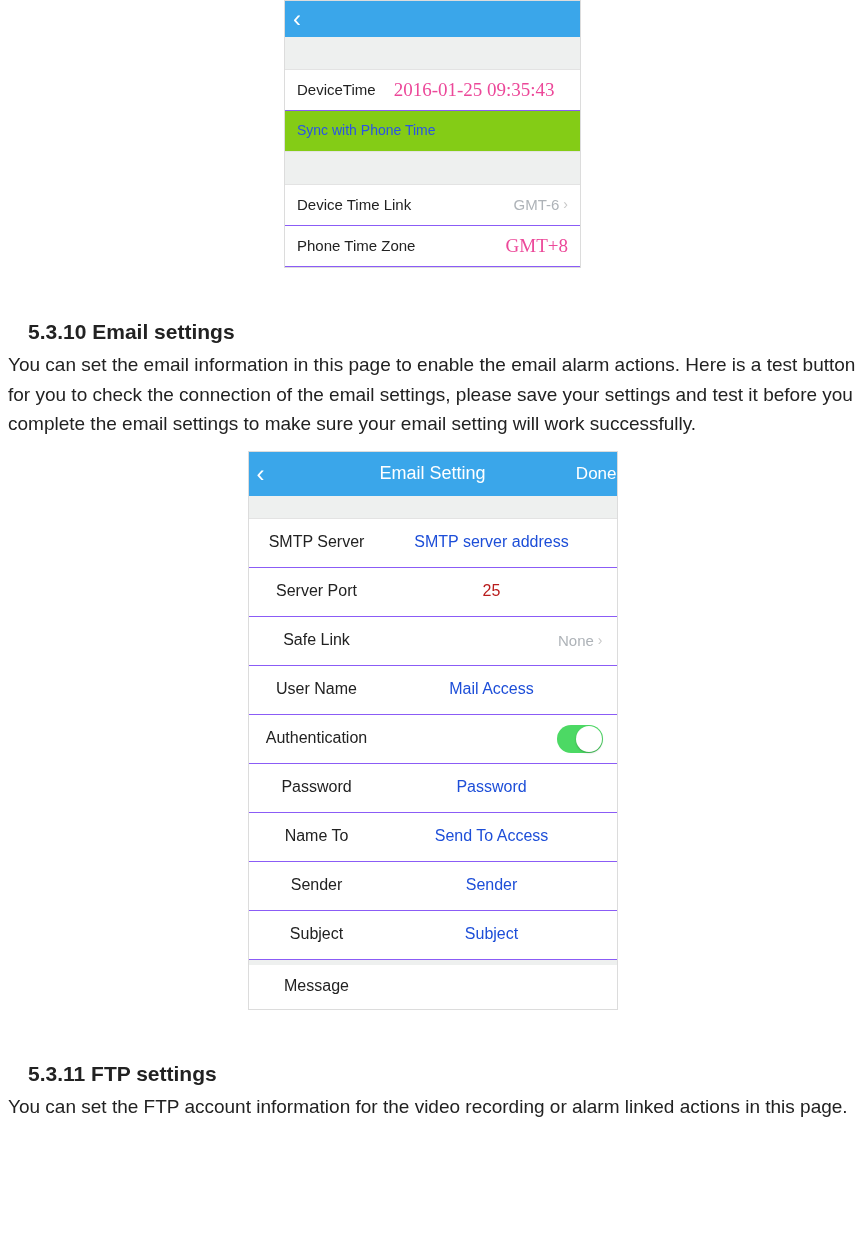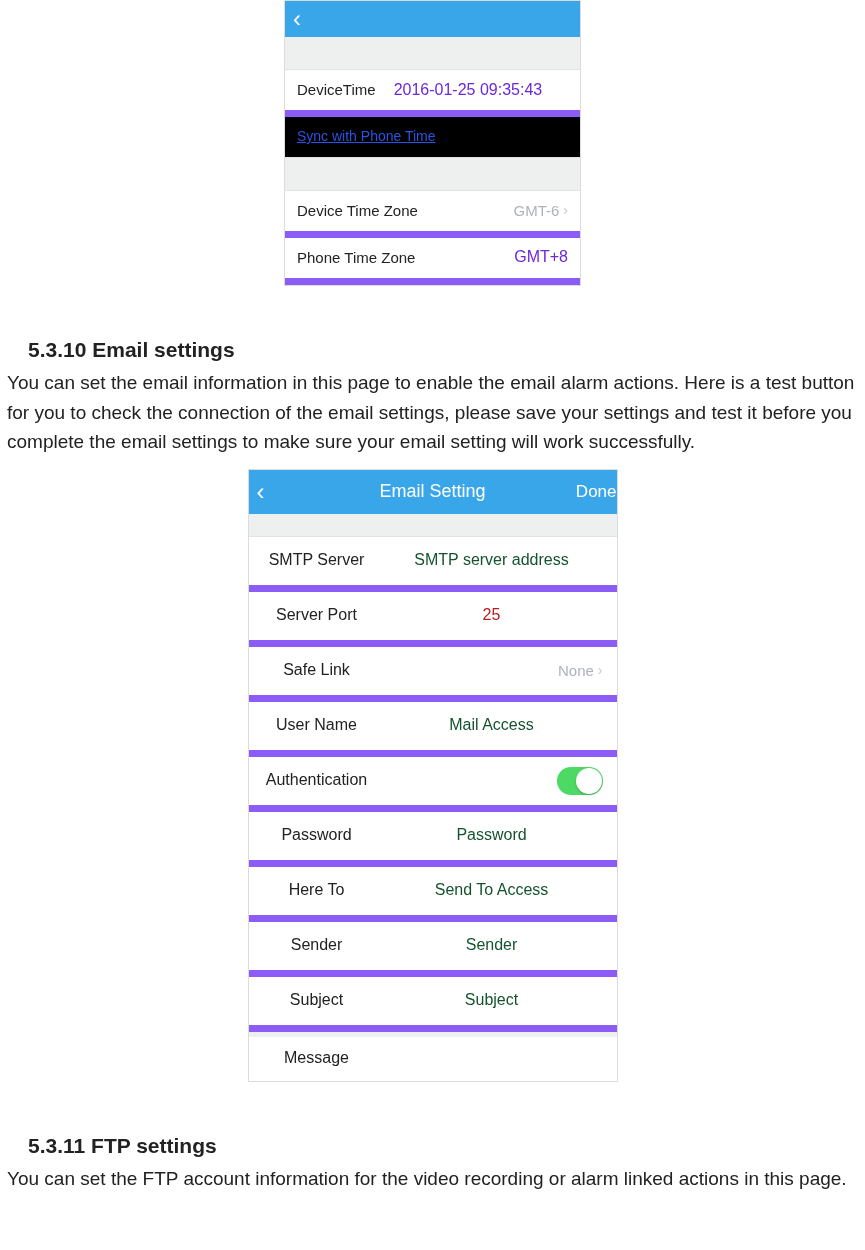--- a/index.html
+++ b/index.html
@@ -50,53 +50,53 @@
   .nav .done {
     position: absolute;
     right: 0;
     top: 50%;
     transform: translateY(-50%);
     font-size: 17px;
     cursor: pointer;
   }
   .phone .row {
     background: #fff;
-    border-bottom: 7px solid #8b5cf6;
+    border-bottom: 1px solid #8b5cf6;
     padding: 0 12px;
     height: 40px;
     display: flex;
     align-items: center;
     justify-content: space-between;
   }
   .phone-wide .row { height: 48px; padding: 0 14px; text-align: center; }
   .phone .row .label {
     color: #222;
     font-size: 15px;
     flex-shrink: 0;
     margin-right: 10px;
   }
   .phone-wide .row .label { font-size: 16px; min-width: 108px; }
   .phone .row .value {
-    color: #6d28d9;
-    font-size: 16px;
+    color: #ec4899;
+    font-size: 19px;
+    font-family: Liberation Serif, serif;
   }
   .phone .row .value-right { display:flex; align-items:center; color:#aeb3b8; }
   .phone .row .chev { color:#c8c8c8; margin-left:4px; font-size:14px; }
   .phone .gap {
     height: 32px;
     background: #eef0ef;
     border-bottom: 1px solid #e3e3e3;
   }
   .phone .linkrow {
-    background: #000000;
+    background: #84cc16;
     color: #2a53e6;
     font-size: 14px;
     padding: 9px 12px;
     border-bottom: 1px solid #e3e3e3;
-    text-decoration: underline;
   }
   .phone .linkrow.noborder { border-bottom: none; }
   .switch {
     width: 46px;
     height: 28px;
     border-radius: 14px;
     background: #4cd964;
     position: relative;
   }
   .switch .knob {
@@ -104,56 +104,55 @@
     height: 26px;
     background: #fff;
     border-radius: 50%;
     position: absolute;
     right: 1px;
     top: 1px;
     box-shadow: 0 1px 2px rgba(0,0,0,.25);
   }
   .phone .input {
     flex: 1;
-    color: #14532d;
+    color: #1d4ed8;
     font-size: 16px;
   }
   .phone .input.real { color: #b91c1c; }
   .phone-wide .row.msg { height: 44px; border-bottom:none; }
   h2.section-h {
     font-size: 21px;
     font-weight: bold;
     margin: 48px 0 2px 0;
     padding-left: 28px;
   }
   p.body-p {
     font-size: 19px;
-    margin: 0 0 8px 0;
-    padding-left: 7px;
+    margin: 0 0 8px 8px;
   }
   .bodytext { padding: 0 0px; }
 </style>
 </head>
 <body>
 
 <div class="page">
 
   <div class="phone phone-narrow">
     <div class="nav">
       <span class="back">‹</span>
     </div>
     <div class="gap"></div>
     <div class="row">
       <span class="label">DeviceTime</span>
       <span class="value" style="flex:1; padding-left:8px; text-align:left;">2016-01-25  09:35:43</span>
     </div>
     <div class="linkrow">Sync with Phone Time</div>
     <div class="gap"></div>
     <div class="row">
-      <span class="label">Device Time Zone</span>
+      <span class="label">Device Time Link</span>
       <span class="value-right">
         <span>GMT-6</span>
         <span class="chev">›</span>
       </span>
     </div>
     <div class="row">
       <span class="label">Phone Time Zone</span>
       <span class="value">GMT+8</span>
     </div>
   </div>
@@ -194,21 +193,21 @@
       <span class="label">Authentication</span>
       <span class="switch">
           <span class="knob"></span>
         </span>
     </div>
     <div class="row">
       <span class="label">Password</span>
       <span class="input">Password</span>
     </div>
     <div class="row">
-      <span class="label">Here To</span>
+      <span class="label">Name To</span>
       <span class="input">Send To Access</span>
     </div>
     <div class="row">
       <span class="label">Sender</span>
       <span class="input">Sender</span>
     </div>
     <div class="row">
       <span class="label">Subject</span>
       <span class="input">Subject</span>
     </div>

